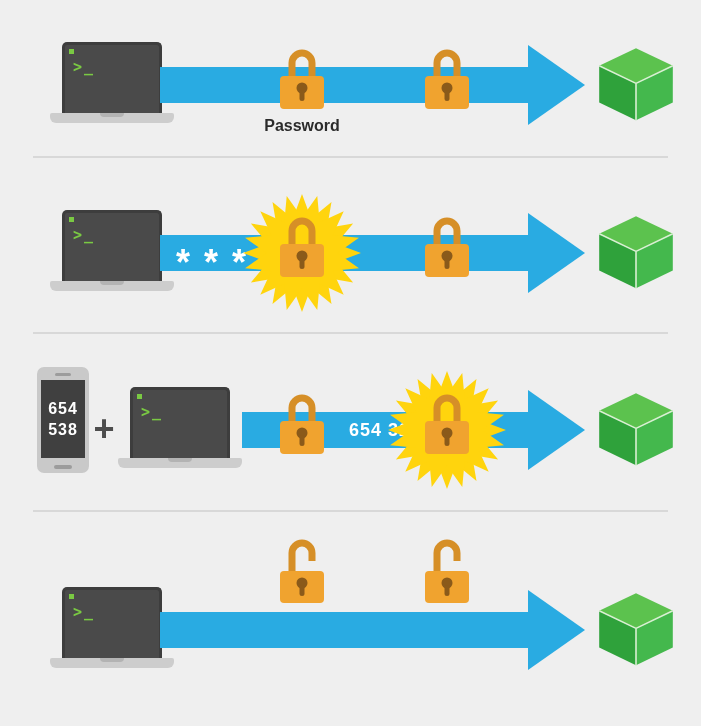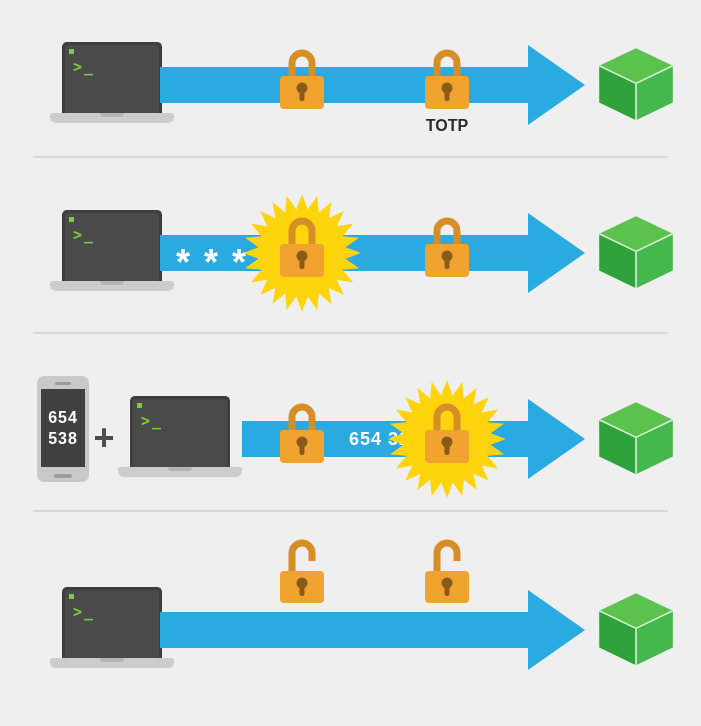--- a/index.html
+++ b/index.html
@@ -118,21 +118,21 @@
       </div>
     </div>
     <div class="arrow-body" style="left:160px; top:67px; width:368px"></div>
     <div class="arrow-head" style="left:528px; top:45px"></div>
     <svg class="lock" style="left:279px; top:46px">
         <use href="#sym-lock-closed" width="100%" height="100%"></use>
       </svg>
     <svg class="lock" style="left:424px; top:46px">
         <use href="#sym-lock-closed" width="100%" height="100%"></use>
       </svg>
-    <div class="lock-label" style="left:375px; top:117px">TOTP</div>
+    <div class="lock-label" style="left:230px; top:117px">Password</div>
     <svg class="cube" style="left:596px; top:48px">
         <use href="#sym-cube" width="100%" height="100%"></use>
       </svg>
   </div>
 
   <div class="divider" style="top:156px"></div>
 
   <div class="row" style="top:158px; height:174px">
     <div class="laptop" style="left:50px; top:52px">
       <div class="laptop-screen">
@@ -155,21 +155,21 @@
     <svg class="lock" style="left:424px; top:56px">
         <use href="#sym-lock-closed" width="100%" height="100%"></use>
       </svg>
     <svg class="cube" style="left:596px; top:58px">
         <use href="#sym-cube" width="100%" height="100%"></use>
       </svg>
   </div>
 
   <div class="divider" style="top:332px"></div>
 
-  <div class="row" style="top:343px; height:216px">
+  <div class="row" style="top:334px; height:216px">
     <div class="phone" style="left:37px; top:33px">
       <span class="phone-speaker"></span>
       <div class="phone-screen">
         <div class="phone-line">654</div>
         <div class="phone-line">538</div>
       </div>
       <span class="phone-home"></span>
     </div>
     <div class="plus" style="left:89px; top:74px">+</div>
     <div class="laptop" style="left:118px; top:53px">

